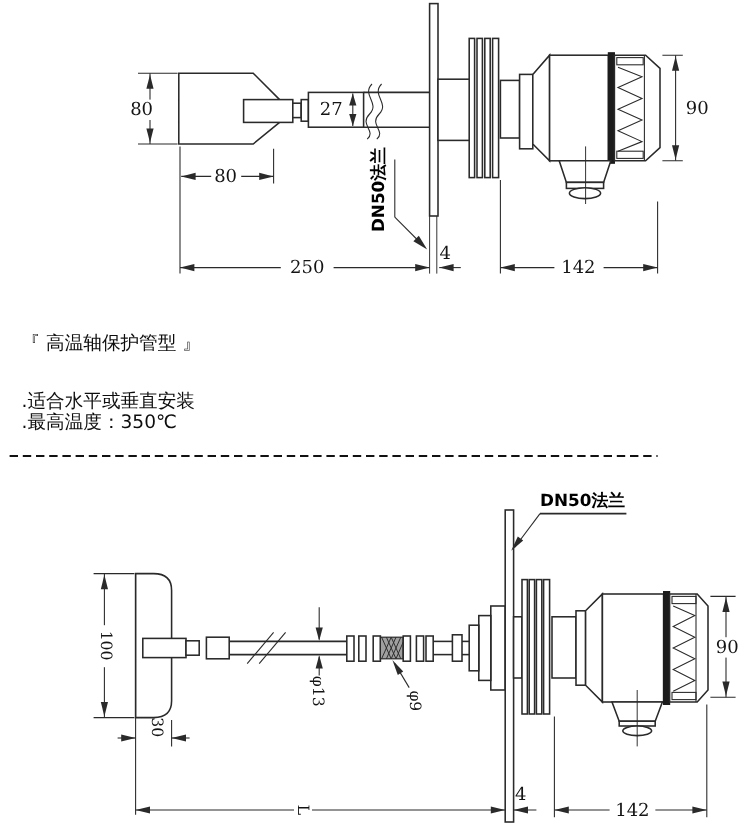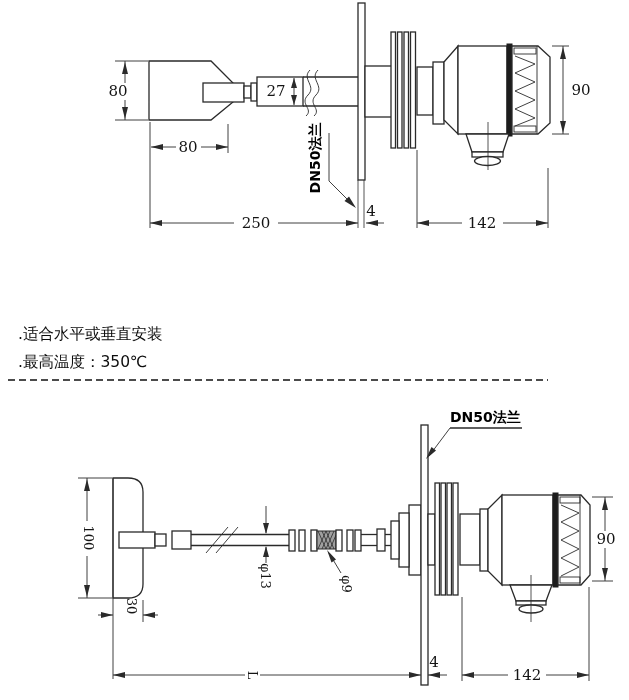--- a/index.html
+++ b/index.html
@@ -288,16 +288,17 @@
 
     <g>
       <line class="ln" x1="450" y1="428" x2="522" y2="428"></line>
       <line class="thin" x1="450" y1="428" x2="429" y2="456"></line>
       <polygon class="ar" points="426,459 436,450.5 431.5,447"></polygon>
       <text class="dn" x="450" y="422" text-anchor="start">DN50法兰</text>
     </g>
   </g>
 </svg>
 
+  <div class="spec" style="top:276px;">『 高温轴保护管型 』</div>
   <div class="spec" style="top:324px;text-align:right;">.适合水平或垂直安装</div>
-  <div class="spec" style="top:352px;">.最高温度：350℃</div>
+  <div class="spec" style="top:342px;">.最高温度：350℃</div>
 
 </div>
 
 </body></html>

